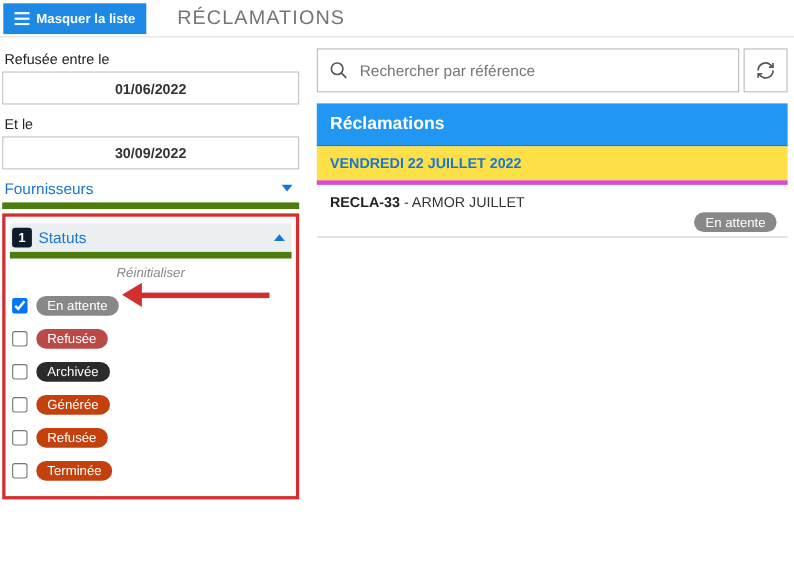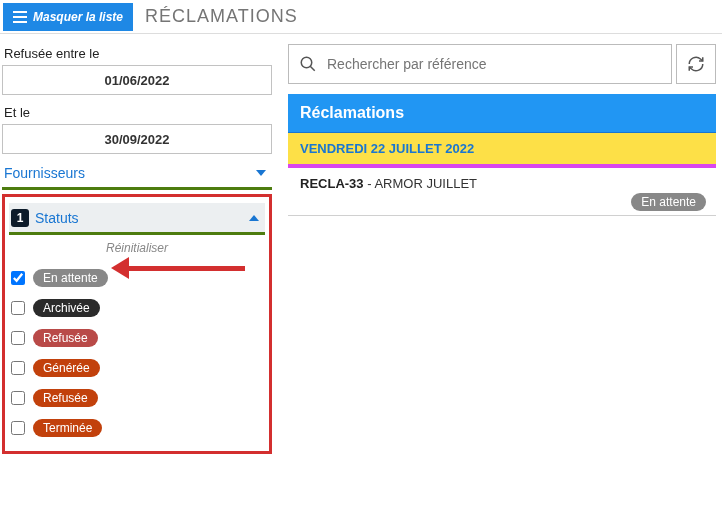--- a/index.html
+++ b/index.html
@@ -1,30 +1,30 @@
 <!DOCTYPE html>
 <html><head>
 <meta charset="utf-8">
 <style>
 * { box-sizing: border-box; margin: 0; padding: 0; font-family: Arial, Helvetica, sans-serif; }
 body { background: #fff; width: 722px; height: 531px; overflow: hidden; font-size: 13px; color: #333; }
 
 .topbar { display: flex; align-items: center; height: 34px; border-bottom: 1px solid #ddd; }
-.hide-btn { background: #1e88e5; color: #fff; height: 28px; display: flex; align-items: center; padding: 0 10px; margin: 3px 0 3px 3px; font-weight: bold; font-size: 12px; cursor: pointer; font-style: italic; }
+.hide-btn { background: #1e88e5; color: #fff; height: 28px; display: flex; align-items: center; padding: 0 10px; margin: 3px 16px 3px 3px; font-weight: bold; font-size: 12px; cursor: pointer; }
 .hide-btn svg { margin-right: 6px; }
 .page-title { margin-left: 12px; color: #757575; font-size: 18px; letter-spacing: 1px; font-weight: 400; }
 
 .main { display: flex; }
 
 .sidebar { width: 278px; padding: 6px 6px 0 2px; }
 
 .field-label { font-size: 13px; color: #222; padding: 6px 2px 4px; }
 .date-box { border: 1px solid #c2c2c2; height: 30px; display: flex; align-items: center; justify-content: center; color: #333; font-size: 13px; margin-bottom: 4px; font-weight: bold; }
 
-.dd-row { display: flex; align-items: center; justify-content: space-between; height: 32px; border-bottom: 3px solid #4d7c0f; padding: 0 6px 0 2px; margin-top: 2px; cursor: pointer; }
+.dd-row { display: flex; align-items: center; justify-content: space-between; height: 32px; border-bottom: 6px solid #4d7c0f; padding: 0 6px 0 2px; margin-top: 2px; cursor: pointer; }
 .dd-label { color: #1976d2; font-size: 14px; }
 .statuts-row { background: #eceff1; }
 .caret { width:0; height:0; border-left:5px solid transparent; border-right:5px solid transparent; }
 .caret-down { border-top:6px solid #1976d2; }
 .caret-up { border-bottom:6px solid #1976d2; }
 .badge-count { background:#0d1b2a; color:#fff; font-weight:bold; border-radius:3px; width:18px; height:18px; display:inline-flex; align-items:center; justify-content:center; font-size:12px; margin-right:6px; }
 
 .highlight-box { border: 3px solid #d32f2f; margin-top: 4px; padding: 4px 4px 8px 4px; position: relative; }
 
 .reset-link { text-align: center; color: #888; font-style: italic; font-size: 12px; padding: 6px 0 8px; cursor: pointer; }
@@ -93,25 +93,25 @@
         <span class="caret caret-up"></span>
       </div>
       <div class="reset-link">Réinitialiser</div>
 
       <div class="status-item">
         <input type="checkbox" checked="" style="">
         <span class="tag tag-gray">En attente</span>
       </div>
       <div class="status-item">
         <input type="checkbox" style="">
-        <span class="tag tag-dark">Archivée</span>
+        <span class="tag tag-red">Refusée</span>
       </div>
       <div class="status-item">
         <input type="checkbox" style="">
-        <span class="tag tag-red">Refusée</span>
+        <span class="tag tag-dark">Archivée</span>
       </div>
       <div class="status-item">
         <input type="checkbox" style="">
         <span class="tag tag-green">Générée</span>
       </div>
       <div class="status-item">
         <input type="checkbox" style="">
         <span class="tag tag-green">Refusée</span>
       </div>
       <div class="status-item">

